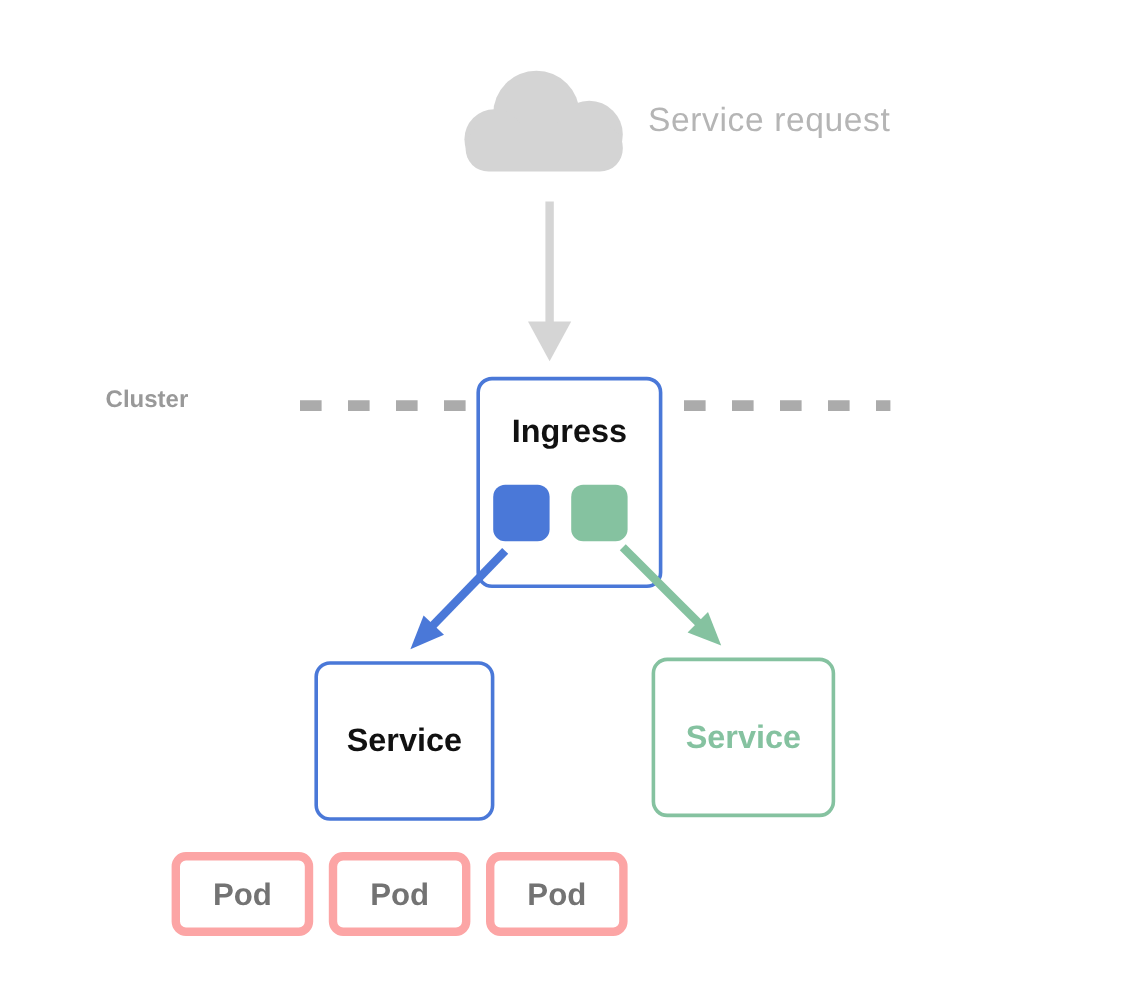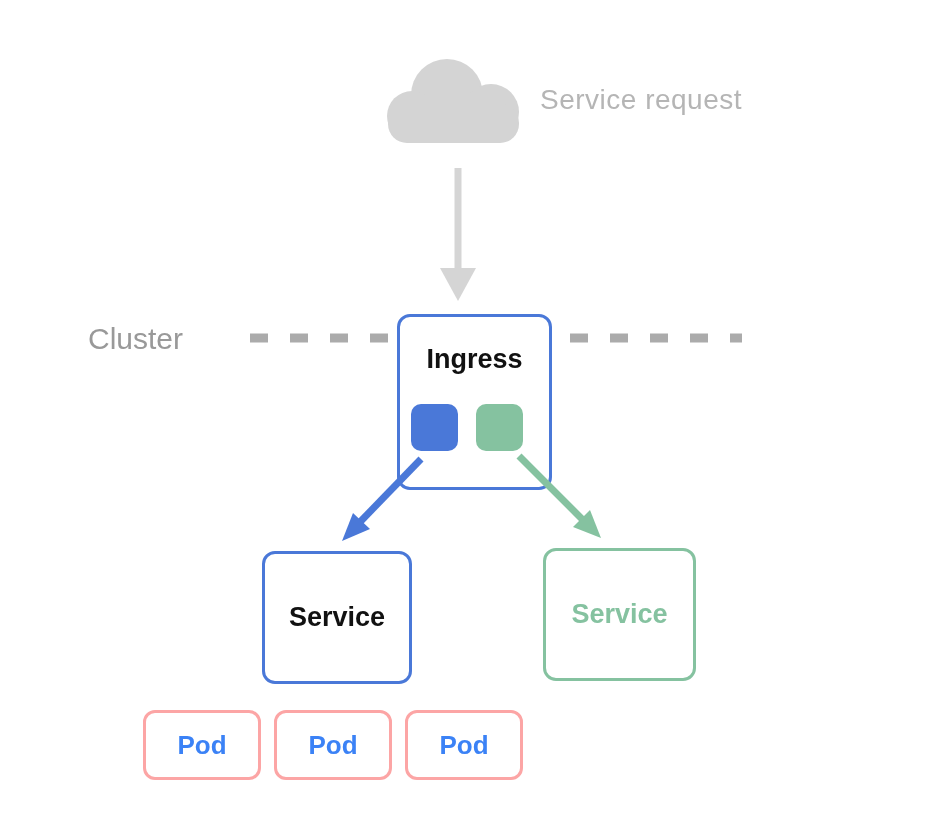--- a/index.html
+++ b/index.html
@@ -29,22 +29,22 @@
     left: 540px;
     top: 84px;
     font-size: 28px;
     font-weight: 500;
     color: #b5b5b5;
     letter-spacing: 0.5px;
   }
   .cluster-label {
     left: 88px;
     top: 322px;
-    font-size: 30px;
-    font-weight: normal;
+    font-size: 20px;
+    font-weight: bold;
     color: #999999;
   }
   .node {
     position: absolute;
     background: #ffffff;
     border-radius: 13px;
     box-sizing: border-box;
   }
   .ingress-box {
     left: 397px;
@@ -91,29 +91,29 @@
     height: 133px;
     border: 3px solid #85c2a0;
     color: #85c2a0;
   }
   .pod-box {
     position: absolute;
     top: 710px;
     width: 118px;
     height: 70px;
     background: #ffffff;
-    border: 3px solid #fca5a5;
+    border: 7px solid #fca5a5;
     border-radius: 12px;
     box-sizing: border-box;
     display: flex;
     align-items: center;
     justify-content: center;
     font-size: 26px;
     font-weight: bold;
-    color: #3b82f6;
+    color: #737373;
   }
   .pod-1 { left: 143px; }
   .pod-2 { left: 274px; }
   .pod-3 { left: 405px; }
   .cloud-shape { fill: #d4d4d4; }
   .gray-arrow  { stroke: #d5d5d5; }
   .gray-arrow-head { fill: #d5d5d5; }
   .dash-line { stroke: #ababab; }
   .blue-arrow { stroke: #4a78d8; }
   .blue-arrow-head { fill: #4a78d8; }

